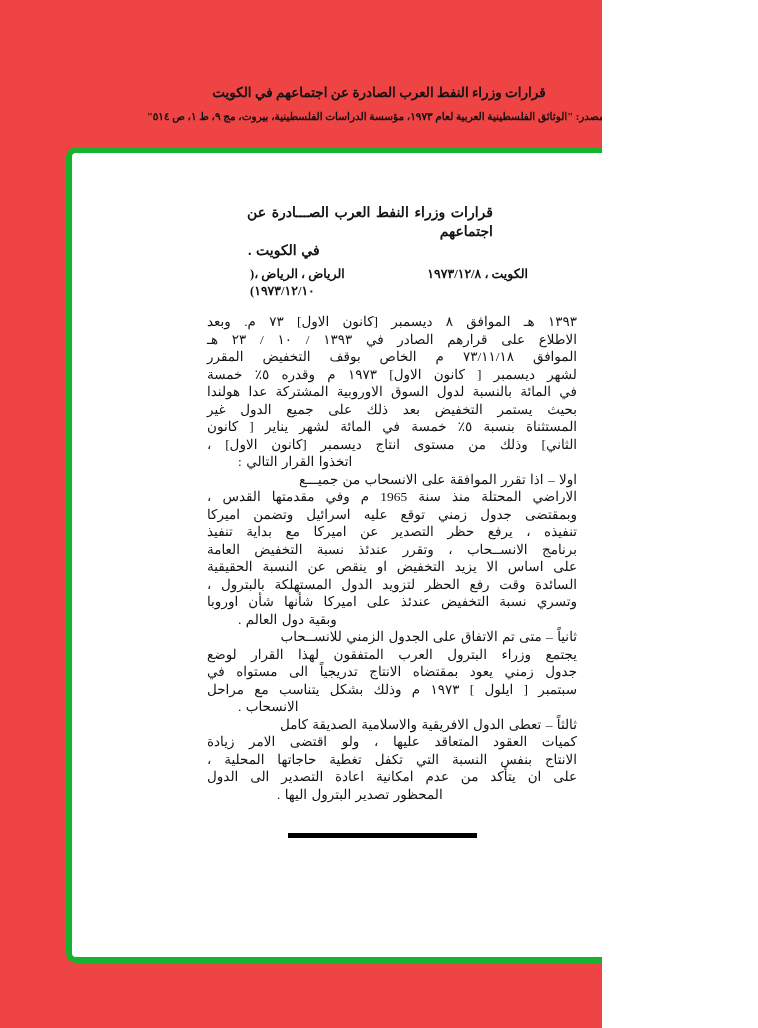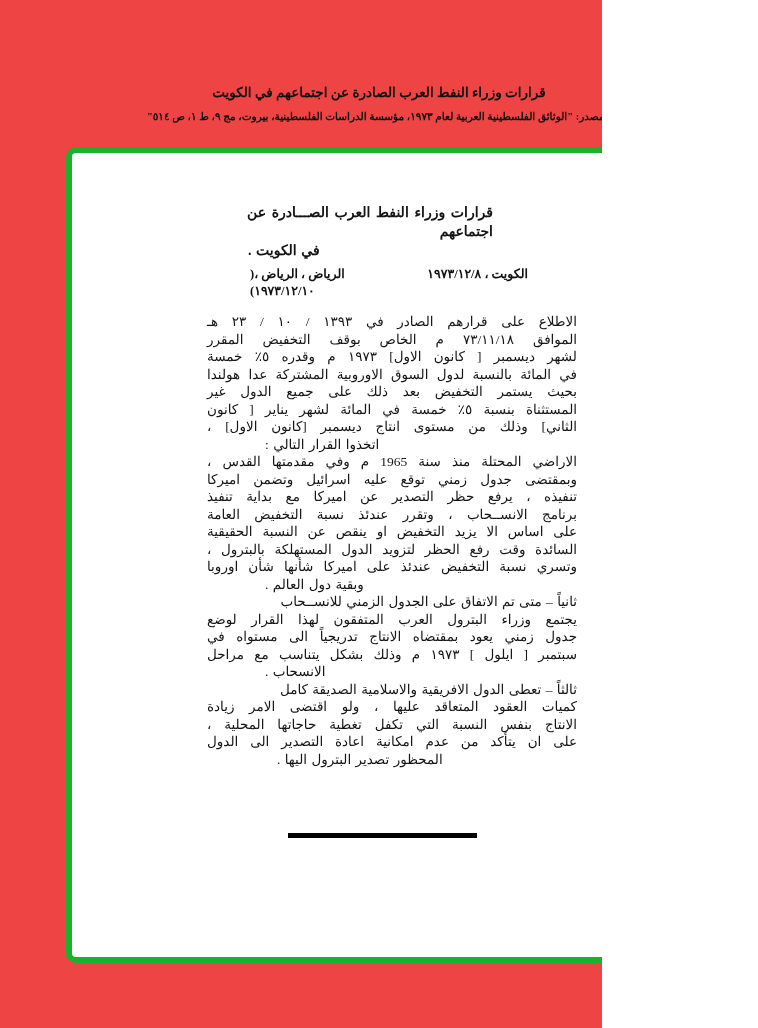--- a/index.html
+++ b/index.html
@@ -18,21 +18,21 @@
   .doc-heading{width:246px;margin-left:40px;margin-right:84px;font-weight:bold;}
   .doc-heading .line{font-size:14px;line-height:19px;}
   .dateline{display:flex;justify-content:space-between;direction:rtl;
             font-weight:bold;font-size:12.5px;line-height:17px;
             margin-top:6px;padding-right:49px;padding-left:43px;}
   .dateline .cite{text-align:left;direction:rtl;}
   .doc-body{margin-top:13px;}
   .line{direction:rtl;font-size:13.5px;line-height:17.5px;color:#141414;
         text-align:justify;text-align-last:justify;word-spacing:1px;}
   .line.first{text-align-last:right;margin-left:44px;}
-  .line.end{text-align-last:left;margin-left:58px;}
+  .line.end{text-align-last:left;margin-left:31px;}
   .divider-bar{position:absolute;left:288px;top:833px;width:189px;height:5px;background:#000000;}
 </style>
 </head>
 <body>
 
 <div class="canvas">
 
   <div class="page-title">قرارات وزراء النفط العرب الصادرة عن اجتماعهم في الكويت</div>
   <div class="source-line">المصدر: "الوثائق الفلسطينية العربية لعام ١٩٧٣، مؤسسة الدراسات الفلسطينية، بيروت، مج ٩، ط ١، ص ٥١٤"</div>
 
@@ -46,28 +46,30 @@
 
     <div class="dateline">
       <div>الكويت ، ⁦١٩٧٣/١٢/٨⁩</div>
       <div class="cite">
         <div>الرياض ، الرياض ،‎(</div>
         <div>⁦(١٩٧٣/١٢/١٠⁩</div>
       </div>
     </div>
 
     <div class="doc-body">
+        <div class="line full">١٣٩٣ هـ الموافق ٨ ديسمبر [كانون الاول] ٧٣ م. وبعد</div>
         <div class="line full">الاطلاع على قرارهم الصادر في ⁦١٣٩٣ / ١٠ / ٢٣⁩ هـ</div>
         <div class="line full">الموافق ⁦٧٣/١١/١٨⁩ م الخاص بوقف التخفيض المقرر</div>
         <div class="line full">لشهر ديسمبر [ كانون الاول] ١٩٧٣ م وقدره ٥٪ خمسة</div>
         <div class="line full">في المائة بالنسبة لدول السوق الاوروبية المشتركة عدا هولندا</div>
         <div class="line full">بحيث يستمر التخفيض بعد ذلك على جميع الدول غير</div>
         <div class="line full">المستثناة بنسبة ٥٪ خمسة في المائة لشهر يناير [ كانون</div>
         <div class="line full">الثاني] وذلك من مستوى انتاج ديسمبر [كانون الاول] ،</div>
         <div class="line end">اتخذوا القرار التالي :</div>
+        <div class="line first" style="margin-left: 33px;">اولا – اذا تقرر الموافقة على الانسحاب من جميـــع</div>
         <div class="line full">الاراضي المحتلة منذ سنة 1965 م وفي مقدمتها القدس ،</div>
         <div class="line full">وبمقتضى جدول زمني توقع عليه اسرائيل وتضمن اميركا</div>
         <div class="line full">تنفيذه ، يرفع حظر التصدير عن اميركا مع بداية تنفيذ</div>
         <div class="line full">برنامج الانســحاب ، وتقرر عندئذ نسبة التخفيض العامة</div>
         <div class="line full">على اساس الا يزيد التخفيض او ينقص عن النسبة الحقيقية</div>
         <div class="line full">السائدة وقت رفع الحظر لتزويد الدول المستهلكة بالبترول ،</div>
         <div class="line full">وتسري نسبة التخفيض عندئذ على اميركا شأنها شأن اوروبا</div>
         <div class="line end">وبقية دول العالم .</div>
         <div class="line first" style="margin-left: 41px;">ثانياً – متى تم الاتفاق على الجدول الزمني للانســحاب</div>
         <div class="line full">يجتمع وزراء البترول العرب المتفقون لهذا القرار لوضع</div>

